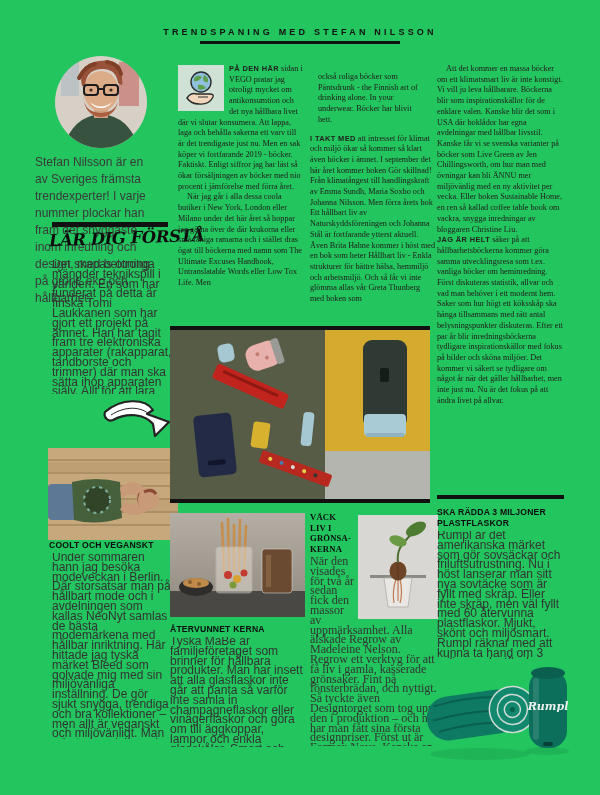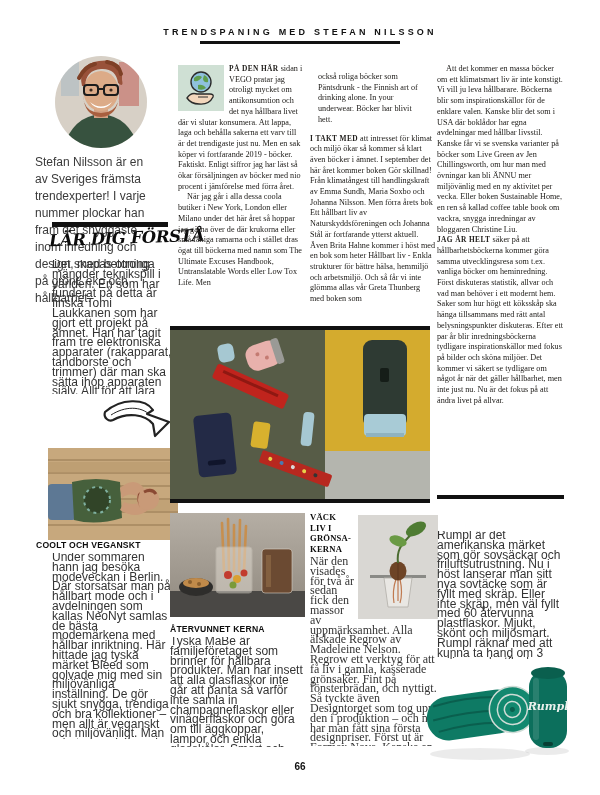--- a/index.html
+++ b/index.html
@@ -1,40 +1,40 @@
 <!DOCTYPE html>
 <html><head>
 <meta charset="utf-8">
 <style>
   html,body{margin:0;padding:0;background:#e9e9e9;}
-  .page{position:relative;width:600px;height:795px;background:#ffffff;margin:0 auto;
+  .page{position:relative;width:600px;height:795px;background:#22c55e;margin:0 auto;
         overflow:hidden;font-family:"Liberation Sans",sans-serif;color:#141414;}
   
   .hdr-title{position:absolute;left:0;top:27px;width:600px;text-align:center;
              font-size:9px;font-weight:bold;letter-spacing:3.2px;color:#111;}
   .hdr-rule{position:absolute;left:200px;top:41px;width:200px;height:3px;background:#111;}
   
   .sans{font-size:12px;line-height:9.8px;color:#333;}
   .serif{font-family:"Liberation Serif","DejaVu Serif",serif;font-size:8.2px;
          line-height:10.7px;color:#22201d;}
   .sec-h{font-size:8.6px;font-weight:bold;letter-spacing:.2px;color:#0d0d0d;line-height:10.5px;}
-  .lead{font-family:Liberation Serif, serif;font-weight:bold;font-size:7.4px;letter-spacing:.4px;}
+  .lead{font-family:Liberation Sans, sans-serif;font-weight:bold;font-size:7.4px;letter-spacing:.4px;}
   .lnk{font-weight:bold;color:#222;}
   .indent{text-indent:9px;display:inline-block;}
   .bar{position:absolute;background:#111;}
   
   .portrait{position:absolute;left:55px;top:56px;width:92px;height:92px;border-radius:50%;overflow:hidden;}
   .contrib-cap{position:absolute;left:35px;top:154px;width:118px;font-size:12px;line-height:17px;color:#3a3a3a;}
   .script-h{position:absolute;left:49px;top:229px;width:126px;white-space:nowrap;
             font-family:"DejaVu Serif",serif;font-style:italic;font-weight:bold;
             font-size:16.5px;letter-spacing:-.5px;transform:rotate(-2deg);color:#0c0c0c;}
   .learn-body{position:absolute;left:52px;top:260px;width:120px;height:134px;overflow:hidden;}
   .arrow-wrap{position:absolute;left:95px;top:394px;width:80px;height:52px;}
   .deck{position:absolute;left:48px;top:448px;width:130px;height:92px;}
-  .coolt-h{position:absolute;left:36px;top:540px;width:120px;}
+  .coolt-h{position:absolute;left:49px;top:540px;width:120px;}
   .coolt-b{position:absolute;left:52px;top:553px;width:122px;height:186px;overflow:hidden;}
   
   .col2{position:absolute;left:178px;top:64px;width:126px;height:262px;overflow:hidden;}
   .col3{position:absolute;left:310px;top:64px;width:126px;height:262px;overflow:hidden;}
   .col4{position:absolute;left:437px;top:64px;width:127px;height:428px;overflow:hidden;}
   .eco-icon{float:left;width:46px;height:46px;background:#cfe0d4;margin:1px 5px 2px 0;}
   .p2sp{margin-top:8px;}
   
   .photo{position:absolute;left:170px;top:326px;width:260px;border-top:4px solid #111;
          border-bottom:4px solid #111;font-size:0;}
@@ -242,20 +242,21 @@
       <div>VÄCK LIV I</div>
       <div>GRÖNSA-</div>
       <div>KERNA</div>
     </div>
     <div class="sans">
       <span>När den visades för två år sedan fick den massor av uppmärksamhet. Alla älskade Regrow av Madeleine Nelson. Regrow ett verktyg för att få liv i gamla, kasserade grönsaker. Fint på fönsterbrädan, och nyttigt. Så tyckte även Designtorget som tog upp den i produktion – och nu har man fått sina första designpriser. Först ut är Formex Nova. Kanske en blivande klassiker på gång? Kostar 299 kr på </span><span class="lnk">designtorget.se.</span>
     </div>
   </div>
 
   <div class="bar div4"></div>
+  <div class="rumpl-h sec-h">SKA RÄDDA 3 MILJONER PLASTFLASKOR</div>
   <div class="rumpl-b sans">
     <span>Rumpl är det amerikanska märket som gör sovsäckar och friluftsutrustning. Nu i höst lanserar man sitt nya sovtäcke som är fyllt med skräp. Eller inte skräp, men väl fyllt med 60 återvunna plastflaskor. Mjukt, skönt och miljösmart. Rumpl räknar med att kunna ta hand om 3 miljoner plastflaskor per år. Täcket går under namnet NanoLoft och kostar från 1 400 kr på </span><span class="lnk">rumpl.com.</span>
   </div>
   <div class="rumpl-img">
     <svg width="175" height="115" viewBox="0 0 175 115">
       <ellipse cx="55" cy="96" rx="50" ry="6" fill="#000" opacity="0.08"></ellipse>
       <ellipse cx="122" cy="93" rx="22" ry="4" fill="#000" opacity="0.08"></ellipse>
       <g transform="rotate(-8 55 58)">
         <rect x="2" y="34" width="92" height="44" rx="21" fill="#0e7a64"></rect>
         <path d="M10 42 Q50 36 88 44 M8 56 Q50 50 90 58 M12 68 Q52 62 88 70" stroke="#0a5f4e" stroke-width="2" fill="none"></path>
@@ -268,15 +269,14 @@
       <g>
         <rect x="104" y="12" width="38" height="78" rx="17" fill="#0c6f5c"></rect>
         <ellipse cx="123" cy="15" rx="17" ry="6" fill="#0a5f4e"></ellipse>
         <rect x="108" y="20" width="6" height="62" rx="3" fill="#ffffff" opacity="0.12"></rect>
         <text x="123" y="52" text-anchor="middle" font-family="DejaVu Serif, serif" font-style="italic" font-weight="bold" font-size="11" fill="#eaf1ed">Rumpl</text>
         <rect x="118" y="84" width="10" height="4" rx="2" fill="#083f34"></rect>
       </g>
     </svg>
   </div>
 
-  <div class="folio">66</div>
 
 </div>
 
 </body></html>

